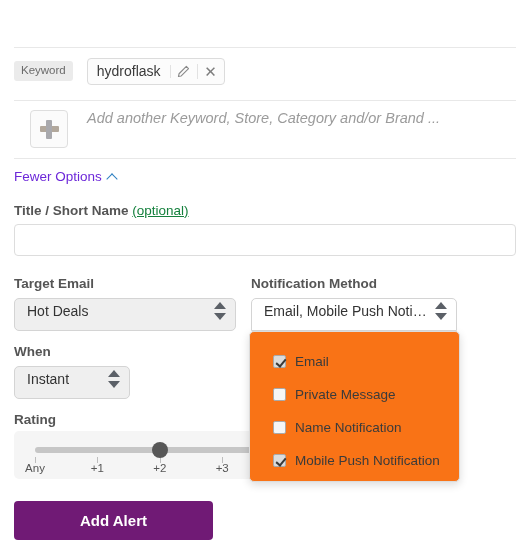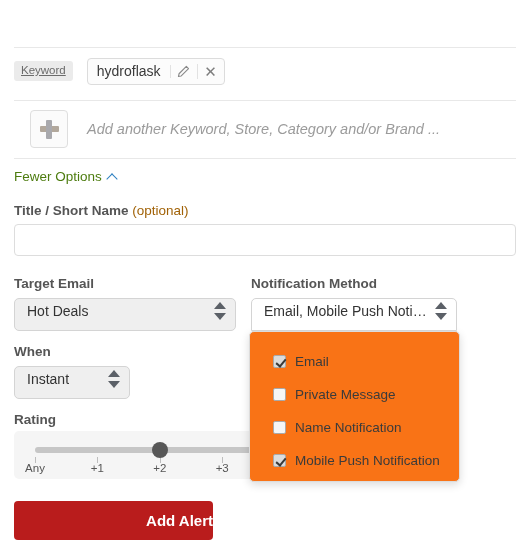--- a/index.html
+++ b/index.html
@@ -51,21 +51,20 @@
     display: flex;
     align-items: center;
   }
   .kw-badge {
     background: #ebebeb;
     color: #6b6b6b;
     font-size: 11.5px;
     padding: 4px 7px 4px 7px;
     border-radius: 3px;
     line-height: 1;
-    text-decoration: underline;
   }
   .kw-tag {
     margin-left: 14px;
     display: flex;
     align-items: center;
     border: 1px solid #dcdcdc;
     border-radius: 4px;
     background: #fcfcfc;
     height: 27px;
     overflow: hidden;
@@ -93,21 +92,20 @@
     color: #7d7d7d;
   }
 
   
   .add-row {
     position: absolute;
     left: 14px;
     top: 110px;
     height: 38px;
     display: flex;
-    align-items: center;
     padding-left: 16px;
   }
   .plus-btn {
     width: 38px;
     height: 38px;
     border: 1px solid #dedede;
     border-radius: 4px;
     background: #fbfbfb;
     display: flex;
     align-items: center;
@@ -134,21 +132,21 @@
     color: #9b9b9b;
     white-space: nowrap;
   }
 
   
   .fewer {
     position: absolute;
     left: 14px;
     top: 169px;
     font-size: 13.5px;
-    color: #4d7c0f;
+    color: #6d28d9;
     cursor: pointer;
     display: flex;
     align-items: center;
     gap: 6px;
   }
   .chev-up {
     display: inline-block;
     width: 8px; height: 8px;
     border-left: 1.6px solid #2d7fc1;
     border-top: 1.6px solid #2d7fc1;
@@ -159,21 +157,22 @@
 
   
   .flabel {
     position: absolute;
     font-size: 13.5px;
     font-weight: bold;
     color: #555555;
   }
   .flabel .opt {
     font-weight: normal;
-    color: #a16207;
+    color: #15803d;
+    text-decoration: underline;
   }
 
   .lbl-title  { left: 14px;  top: 203px; }
   .lbl-forum  { left: 14px;  top: 276px; }
   .lbl-notif  { left: 251px; top: 276px; }
   .lbl-when   { left: 14px;  top: 344px; }
   .lbl-rating { left: 14px;  top: 412px; }
 
   
   .title-input {
@@ -321,29 +320,28 @@
     white-space: nowrap;
   }
 
   
   .add-alert {
     position: absolute;
     left: 14px;
     top: 501px;
     width: 199px;
     height: 39px;
-    background: #b91c1c;
+    background: #701a75;
     border: none;
     border-radius: 4px;
     color: #ffffff;
     font-family: "Liberation Sans", sans-serif;
     font-size: 15px;
     font-weight: bold;
     cursor: pointer;
-    text-align: right;
   }
 </style>
 </head>
 <body>
 
 <div id="page">
 
   <div class="hr hr-1"></div>
 
   <div class="kw-row">

